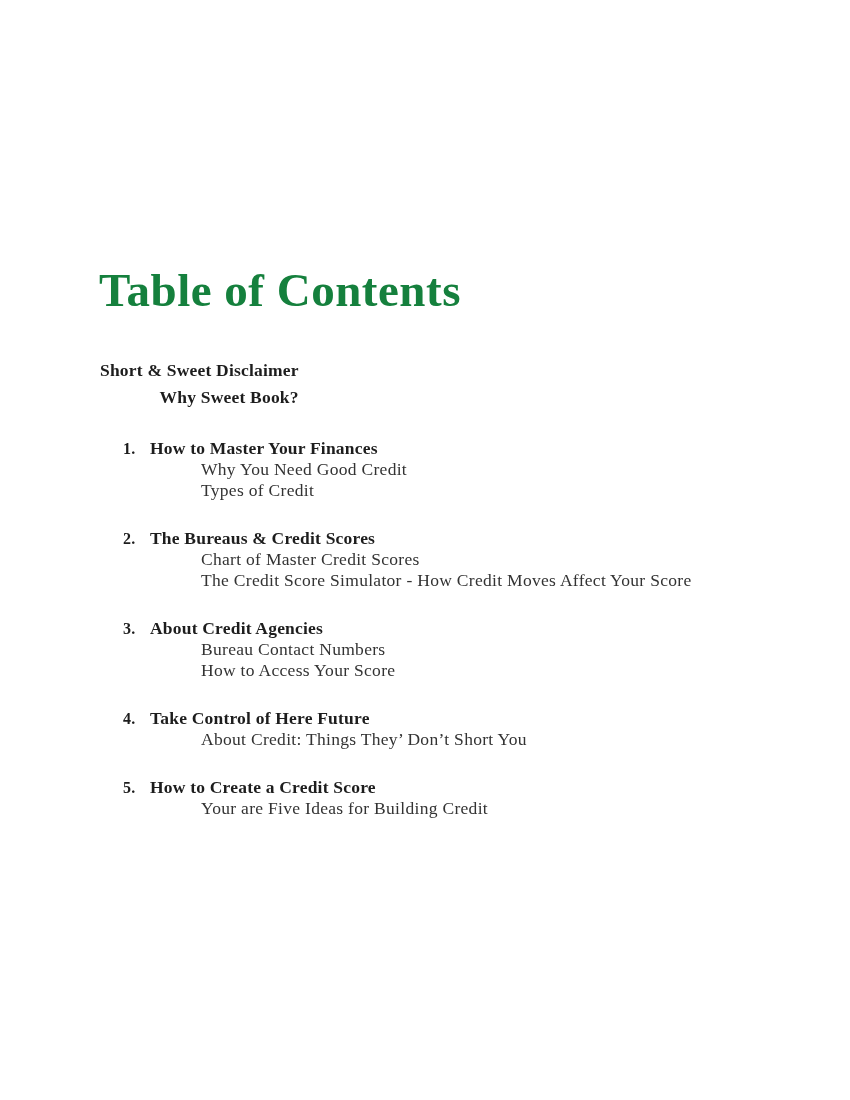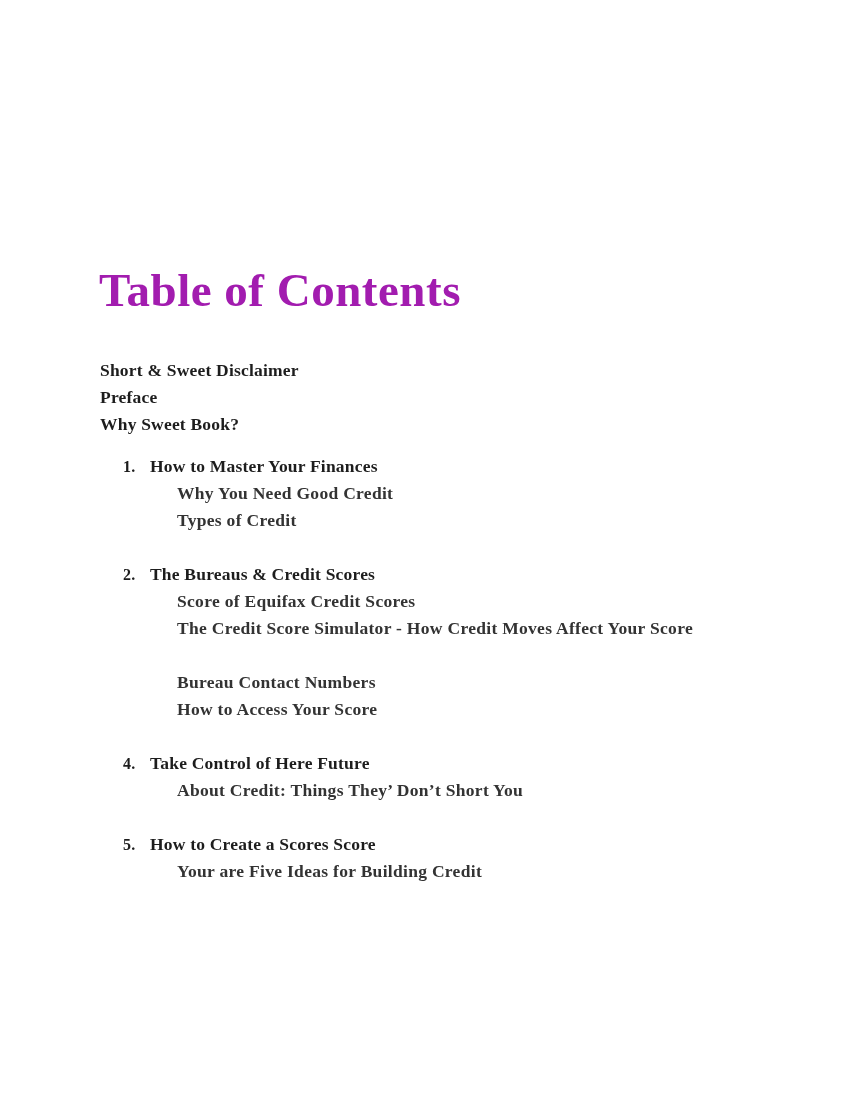--- a/index.html
+++ b/index.html
@@ -29,99 +29,102 @@
 
   .front-matter {
     position: absolute;
     left: 100px;
     top: 357px;
     font-size: 17.5px;
     line-height: 27px;
     font-weight: 700;
     letter-spacing: 0.2px;
     color: #1d1d1d;
+    text-align: right;
   }
 
   .chapters {
     position: absolute;
     left: 100px;
-    top: 453px;
+    top: 438px;
     font-size: 17.5px;
-    line-height: 27px;
+    line-height: 21px;
   }
 
   .chapter + .chapter { margin-top: 27px; }
 
   .chapter-heading {
     font-weight: 700;
     letter-spacing: 0.2px;
     color: #1d1d1d;
     white-space: nowrap;
   }
 
   .chapter-num {
     display: inline-block;
     width: 27px;
     padding-left: 23px;
     font-size: 16px;
     font-weight: 700;
   }
 
   .section-item {
-    margin-left: 77px;
-    font-weight: 700;
+    margin-left: 101px;
+    font-weight: 400;
     letter-spacing: 0.3px;
     color: #333333;
     white-space: nowrap;
   }
 </style>
 </head>
 <body>
 
 <div class="page">
 
-  <h1 class="page-title" style="color: #a21caf;">Table of Contents</h1>
+  <h1 class="page-title" style="color: #15803d;">Table of Contents</h1>
 
   <div class="front-matter">
     <div>Short &amp; Sweet Disclaimer</div>
-    <div>Preface</div>
     <div>Why Sweet Book?</div>
   </div>
 
   <div class="chapters">
 
     <div class="chapter">
       <div class="chapter-heading">
         <span class="chapter-num">1.</span><span>How to Master Your Finances</span>
       </div>
       <div class="section-item">Why You Need Good Credit</div>
       <div class="section-item">Types of Credit</div>
     </div>
 
     <div class="chapter">
       <div class="chapter-heading">
         <span class="chapter-num">2.</span><span>The Bureaus &amp; Credit Scores</span>
       </div>
-      <div class="section-item">Score of Equifax Credit Scores</div>
+      <div class="section-item">Chart of Master Credit Scores</div>
       <div class="section-item">The Credit Score Simulator - How Credit Moves Affect Your Score</div>
     </div>
 
     <div class="chapter">
+      <div class="chapter-heading">
+        <span class="chapter-num">3.</span><span>About Credit Agencies</span>
+      </div>
       <div class="section-item">Bureau Contact Numbers</div>
       <div class="section-item">How to Access Your Score</div>
     </div>
 
     <div class="chapter">
       <div class="chapter-heading">
         <span class="chapter-num">4.</span><span>Take Control of Here Future</span>
       </div>
       <div class="section-item">About Credit: Things They’ Don’t Short You</div>
     </div>
 
     <div class="chapter">
       <div class="chapter-heading">
-        <span class="chapter-num">5.</span><span>How to Create a Scores Score</span>
+        <span class="chapter-num">5.</span><span>How to Create a Credit Score</span>
       </div>
       <div class="section-item">Your are Five Ideas for Building Credit</div>
     </div>
 
   </div>
 </div>
 
 </body></html>

